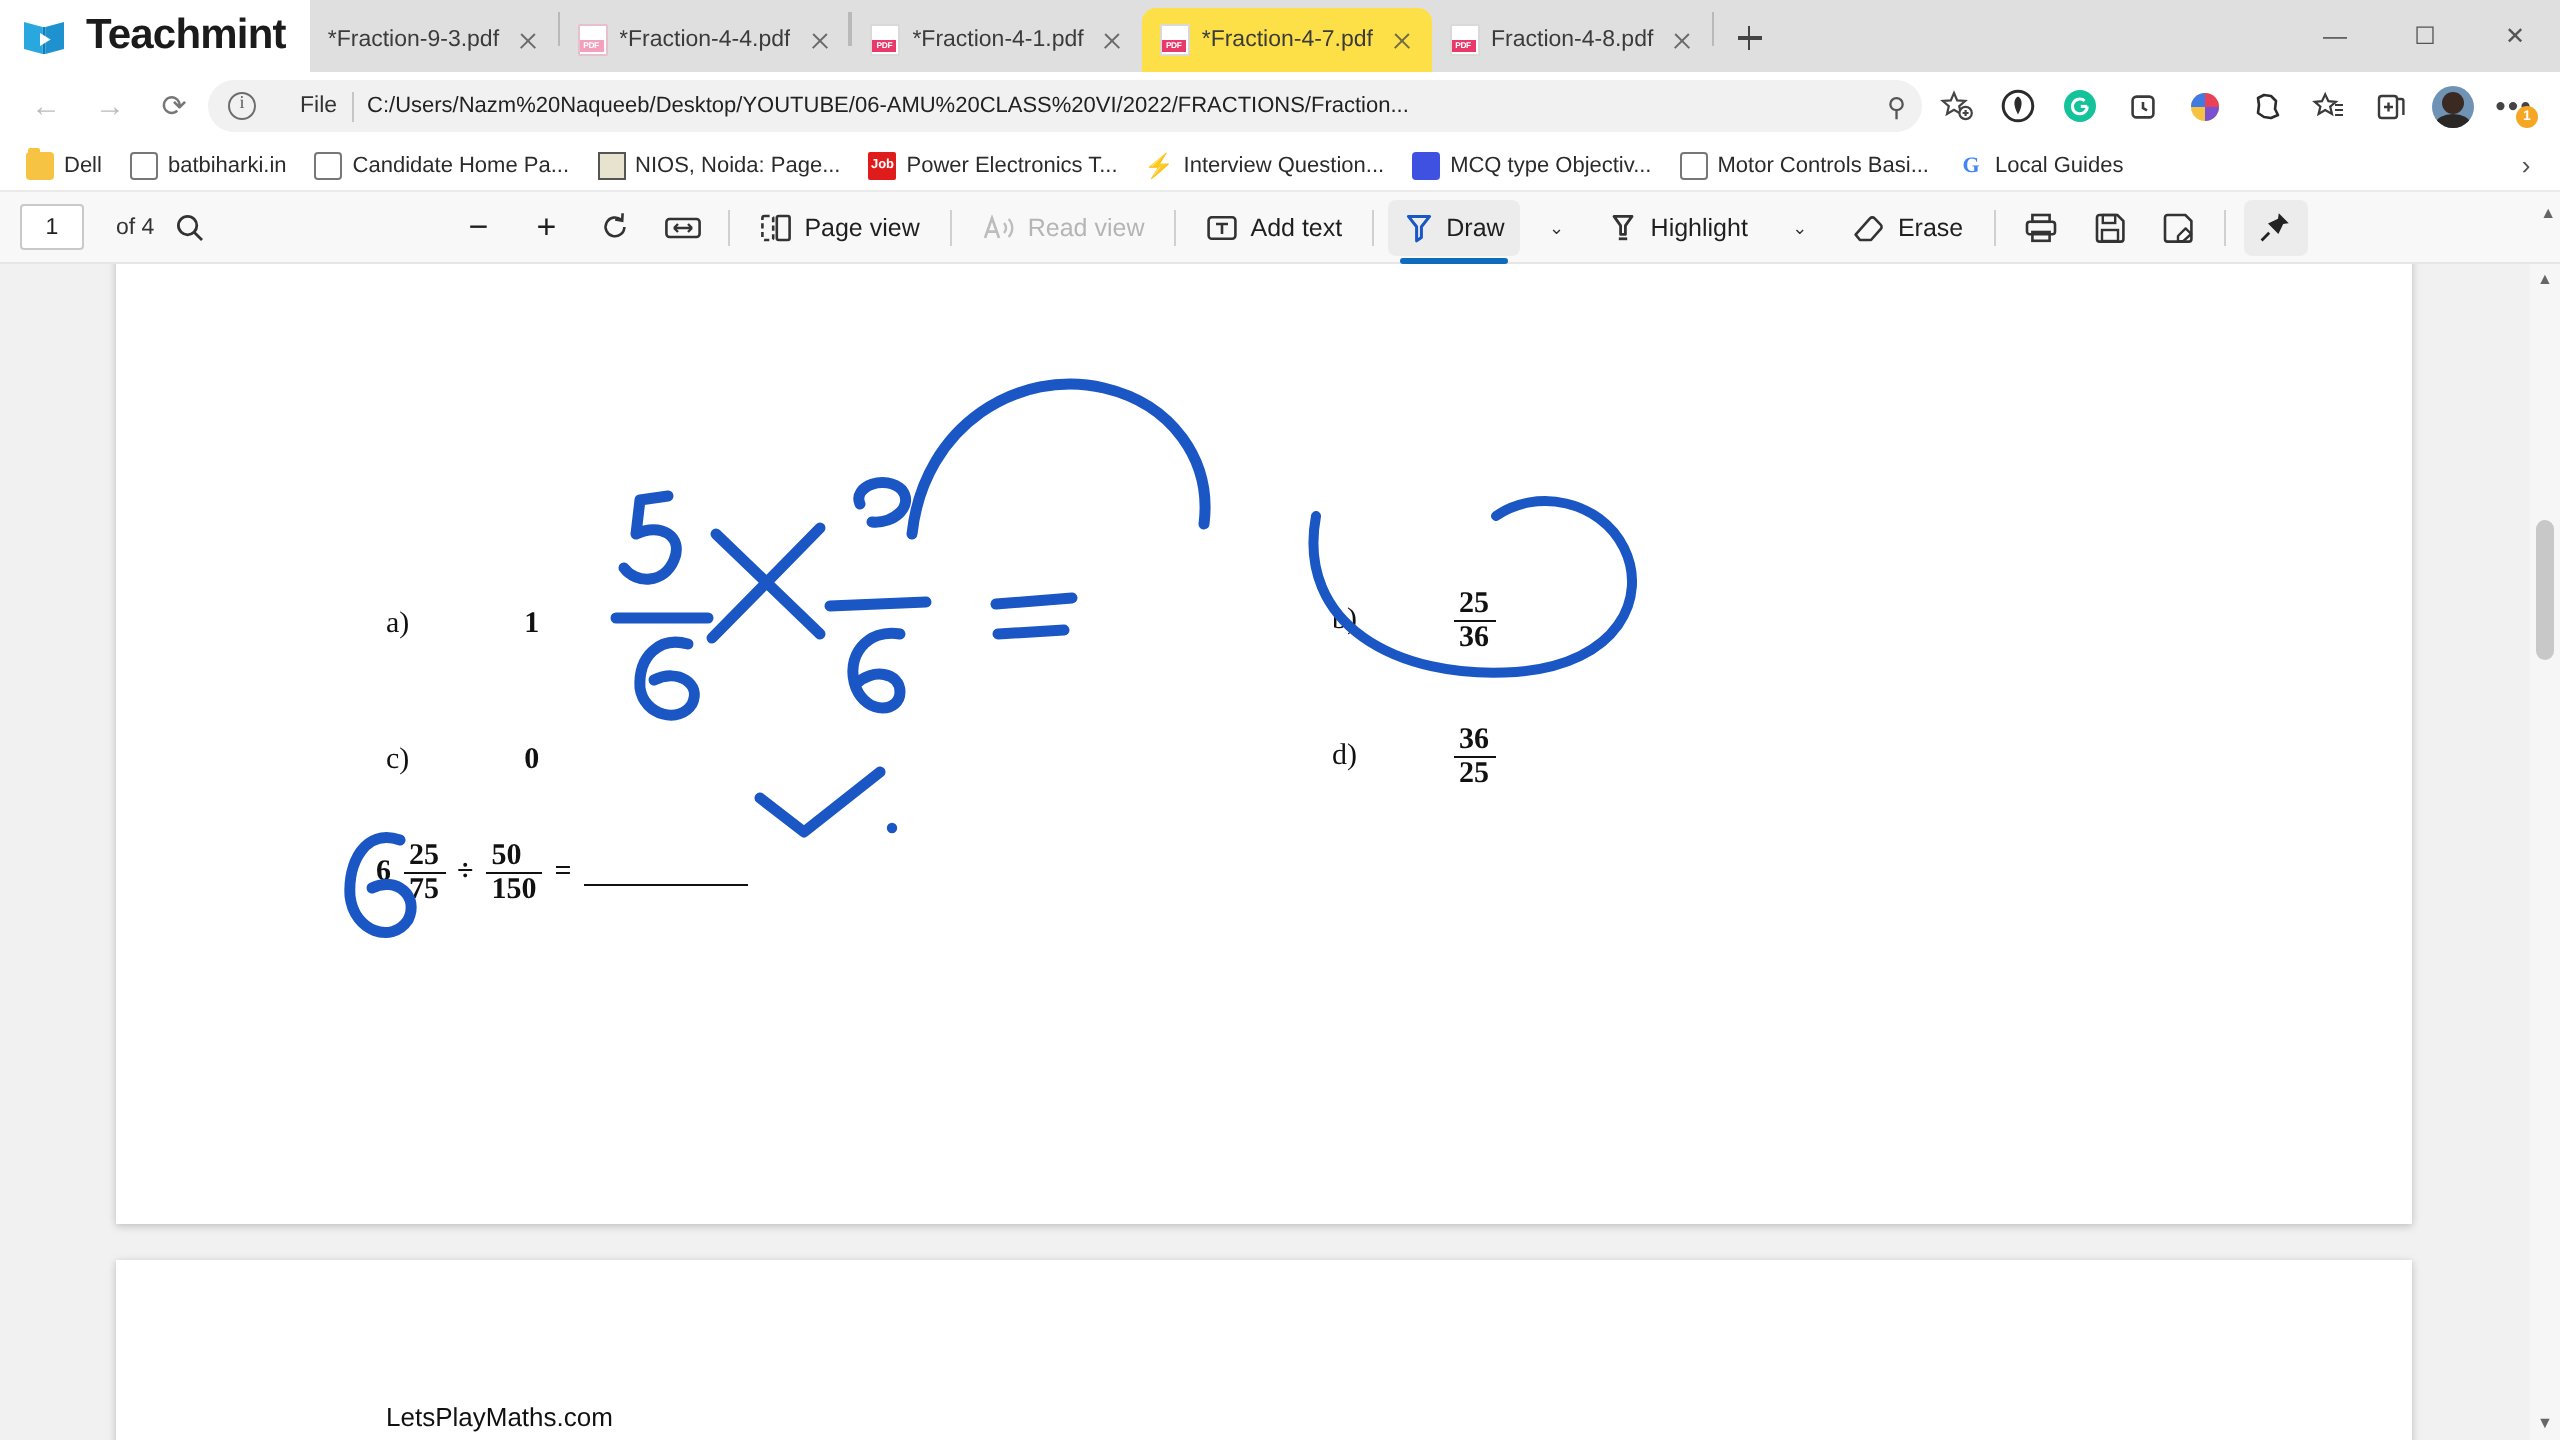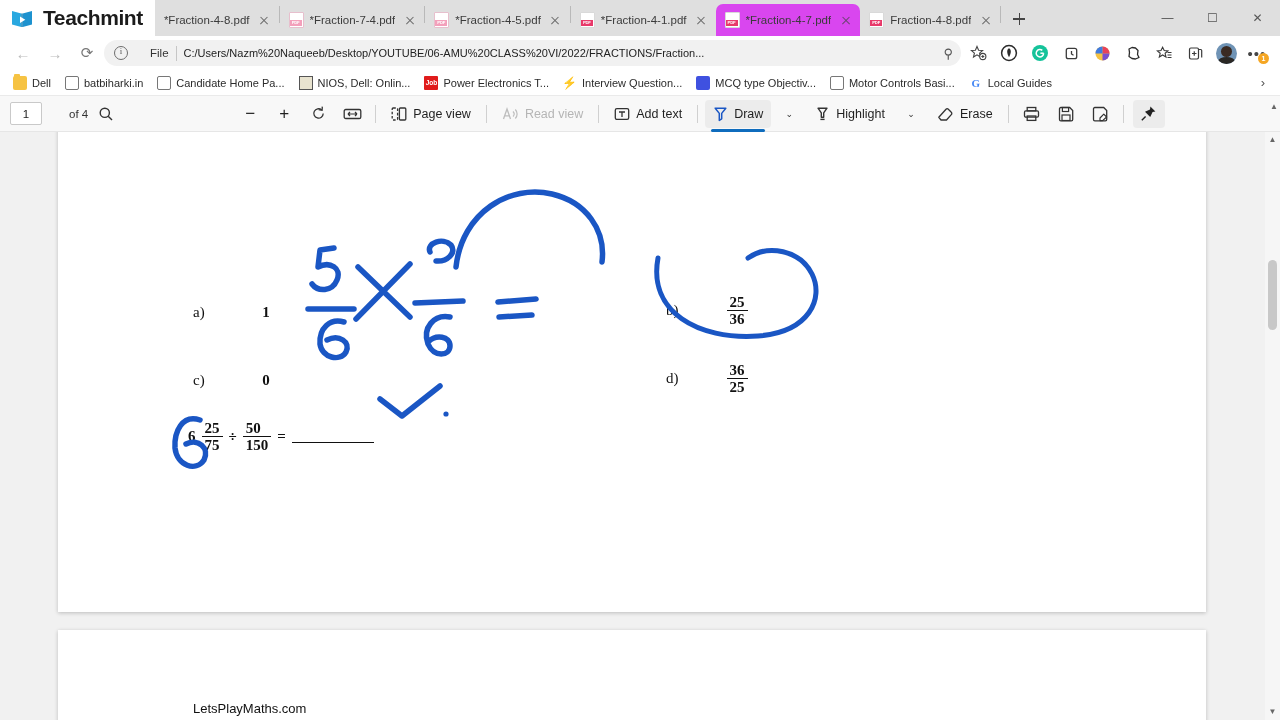--- a/index.html
+++ b/index.html
@@ -22,21 +22,21 @@
   }
   .brand-logo { width: 28px; height: 28px; flex: 0 0 28px; }
   .brand-name { font-size: 21px; font-weight: bold; letter-spacing: -0.4px; color: #1b1b1b; }
   .tabs { display: flex; align-items: flex-end; height: 36px; flex: 1 1 auto; min-width: 0; overflow: hidden; }
   .tab {
     height: 32px; display: flex; align-items: center; gap: 6px;
     padding: 0 6px 0 9px; font-size: 11.5px; color: #3b3b3b;
     border-radius: 7px 7px 0 0; position: relative; min-width: 0;
     max-width: 150px; flex: 0 0 auto;
   }
-  .tab.active { background: #d946ef; }
+  .tab.active { background: #fde047; }
   .tab-title { white-space: nowrap; overflow: hidden; text-overflow: ellipsis; font-size: 11.5px; }
   .pdf-icon {
     width: 15px; height: 16px; flex: 0 0 15px; position: relative;
     background: #fff; border: 1.3px solid #d9d9d9; border-radius: 1px;
   }
   .pdf-icon::after {
     content: "PDF"; position: absolute; left: 0px; bottom: 1px; right: 1px;
     background: #e8396a; color: #fff; font-size: 4.2px; font-weight: bold;
     text-align: center; line-height: 6px; height: 6px; letter-spacing: -0.2px;
   }
@@ -90,21 +90,21 @@
   .ico-img { border: 1.2px solid #555; background: #e8e3cf; }
   .ico-job { background: #e01b1b; color: #fff; font-size: 6.5px; font-weight: bold; border-radius: 1px; }
   .ico-bolt { color: #f2c200; font-size: 12px; }
   .ico-mcq { background: #3f51e0; border-radius: 2px; }
   .ico-g { color: #4285f4; font-weight: bold; font-size: 11px; font-family: "Liberation Serif", serif; }
   .bm-overflow { margin-left: auto; width: 22px; text-align: center; color: #555; font-size: 13px; flex: 0 0 22px; }
 
   
   .pdfbar { height: 36px; background: #f8f8f8; display: flex; align-items: center; padding: 0 6px; gap: 2px; flex: 0 0 36px; border-bottom: 1px solid #e6e6e6; position: relative; }
   .pagebox { width: 32px; height: 23px; border: 1px solid #c9c9c9; background: #fff; border-radius: 2px; font-size: 11.5px; color: #222; display:flex; align-items:center; justify-content:center; margin-left: 4px; }
-  .pageof { font-size: 11.5px; color: #333; margin-left: 25px; }
+  .pageof { font-size: 11.5px; color: #333; margin-left: 14px; }
   .pb { height: 28px; display: flex; align-items: center; justify-content: center; gap: 6px; padding: 0 8px; border-radius: 4px; font-size: 12.5px; color: #1f1f1f; white-space: nowrap; }
   .pb.icononly { width: 32px; padding: 0; }
   .pb.dimmed { color: #b5b5b5; }
   .pb.active { background: #ececec; position: relative; }
   .pb.active::after { content:""; position:absolute; left: 6px; right: 6px; bottom: -4px; height: 2.5px; background: #0f6cbd; border-radius: 2px; }
   .pbsep { width: 1px; height: 18px; background: #d0d0d0; margin: 0 5px; }
   .caret { font-size: 9px; color: #333; }
   .spacer-lg { width: 108px; }
   .pin { margin-left: 2px; background:#ececec; }
 
@@ -150,37 +150,32 @@
           <path d="M13.3 9.5 L14.7 9.5 L14.7 23 L13.3 23 Z" fill="#0f7fb8"></path>
           <path d="M12 12.5 L12 19 L17.3 15.75 Z" fill="#ffffff"></path>
         </svg>
       </span>
       <span class="brand-name">Teachmint</span>
     </div>
 
     <div class="tabs">
 
       <div class="tab">
-        <span class="tab-title">*Fraction-4-8.pdf</span>
+        <span class="tab-title">*Fraction-9-3.pdf</span>
         <span class="tab-close"></span>
       </div>
       <span class="tab-sep"></span>
 
       <div class="tab">
         <span class="pdf-icon muted"></span>
-        <span class="tab-title">*Fraction-7-4.pdf</span>
+        <span class="tab-title">*Fraction-4-4.pdf</span>
         <span class="tab-close"></span>
       </div>
       <span class="tab-sep"></span>
 
-      <div class="tab">
-        <span class="pdf-icon muted"></span>
-        <span class="tab-title">*Fraction-4-5.pdf</span>
-        <span class="tab-close"></span>
-      </div>
       <span class="tab-sep"></span>
 
       <div class="tab">
         <span class="pdf-icon"></span>
         <span class="tab-title">*Fraction-4-1.pdf</span>
         <span class="tab-close"></span>
       </div>
 
       <div class="tab active">
         <span class="pdf-icon"></span>
@@ -294,21 +289,21 @@
     <div class="bm">
         <span class="bm-ico ico-doc"></span>
         <span class="bm-label">batbiharki.in</span>
       </div>
     <div class="bm">
         <span class="bm-ico ico-doc"></span>
         <span class="bm-label">Candidate Home Pa...</span>
       </div>
     <div class="bm">
         <span class="bm-ico ico-img"></span>
-        <span class="bm-label">NIOS, Dell: Onlin...</span>
+        <span class="bm-label">NIOS, Noida: Page...</span>
       </div>
     <div class="bm">
         <span class="bm-ico ico-job">Job</span>
         <span class="bm-label">Power Electronics T...</span>
       </div>
     <div class="bm">
         <span class="bm-ico ico-bolt">⚡</span>
         <span class="bm-label">Interview Question...</span>
       </div>
     <div class="bm">

